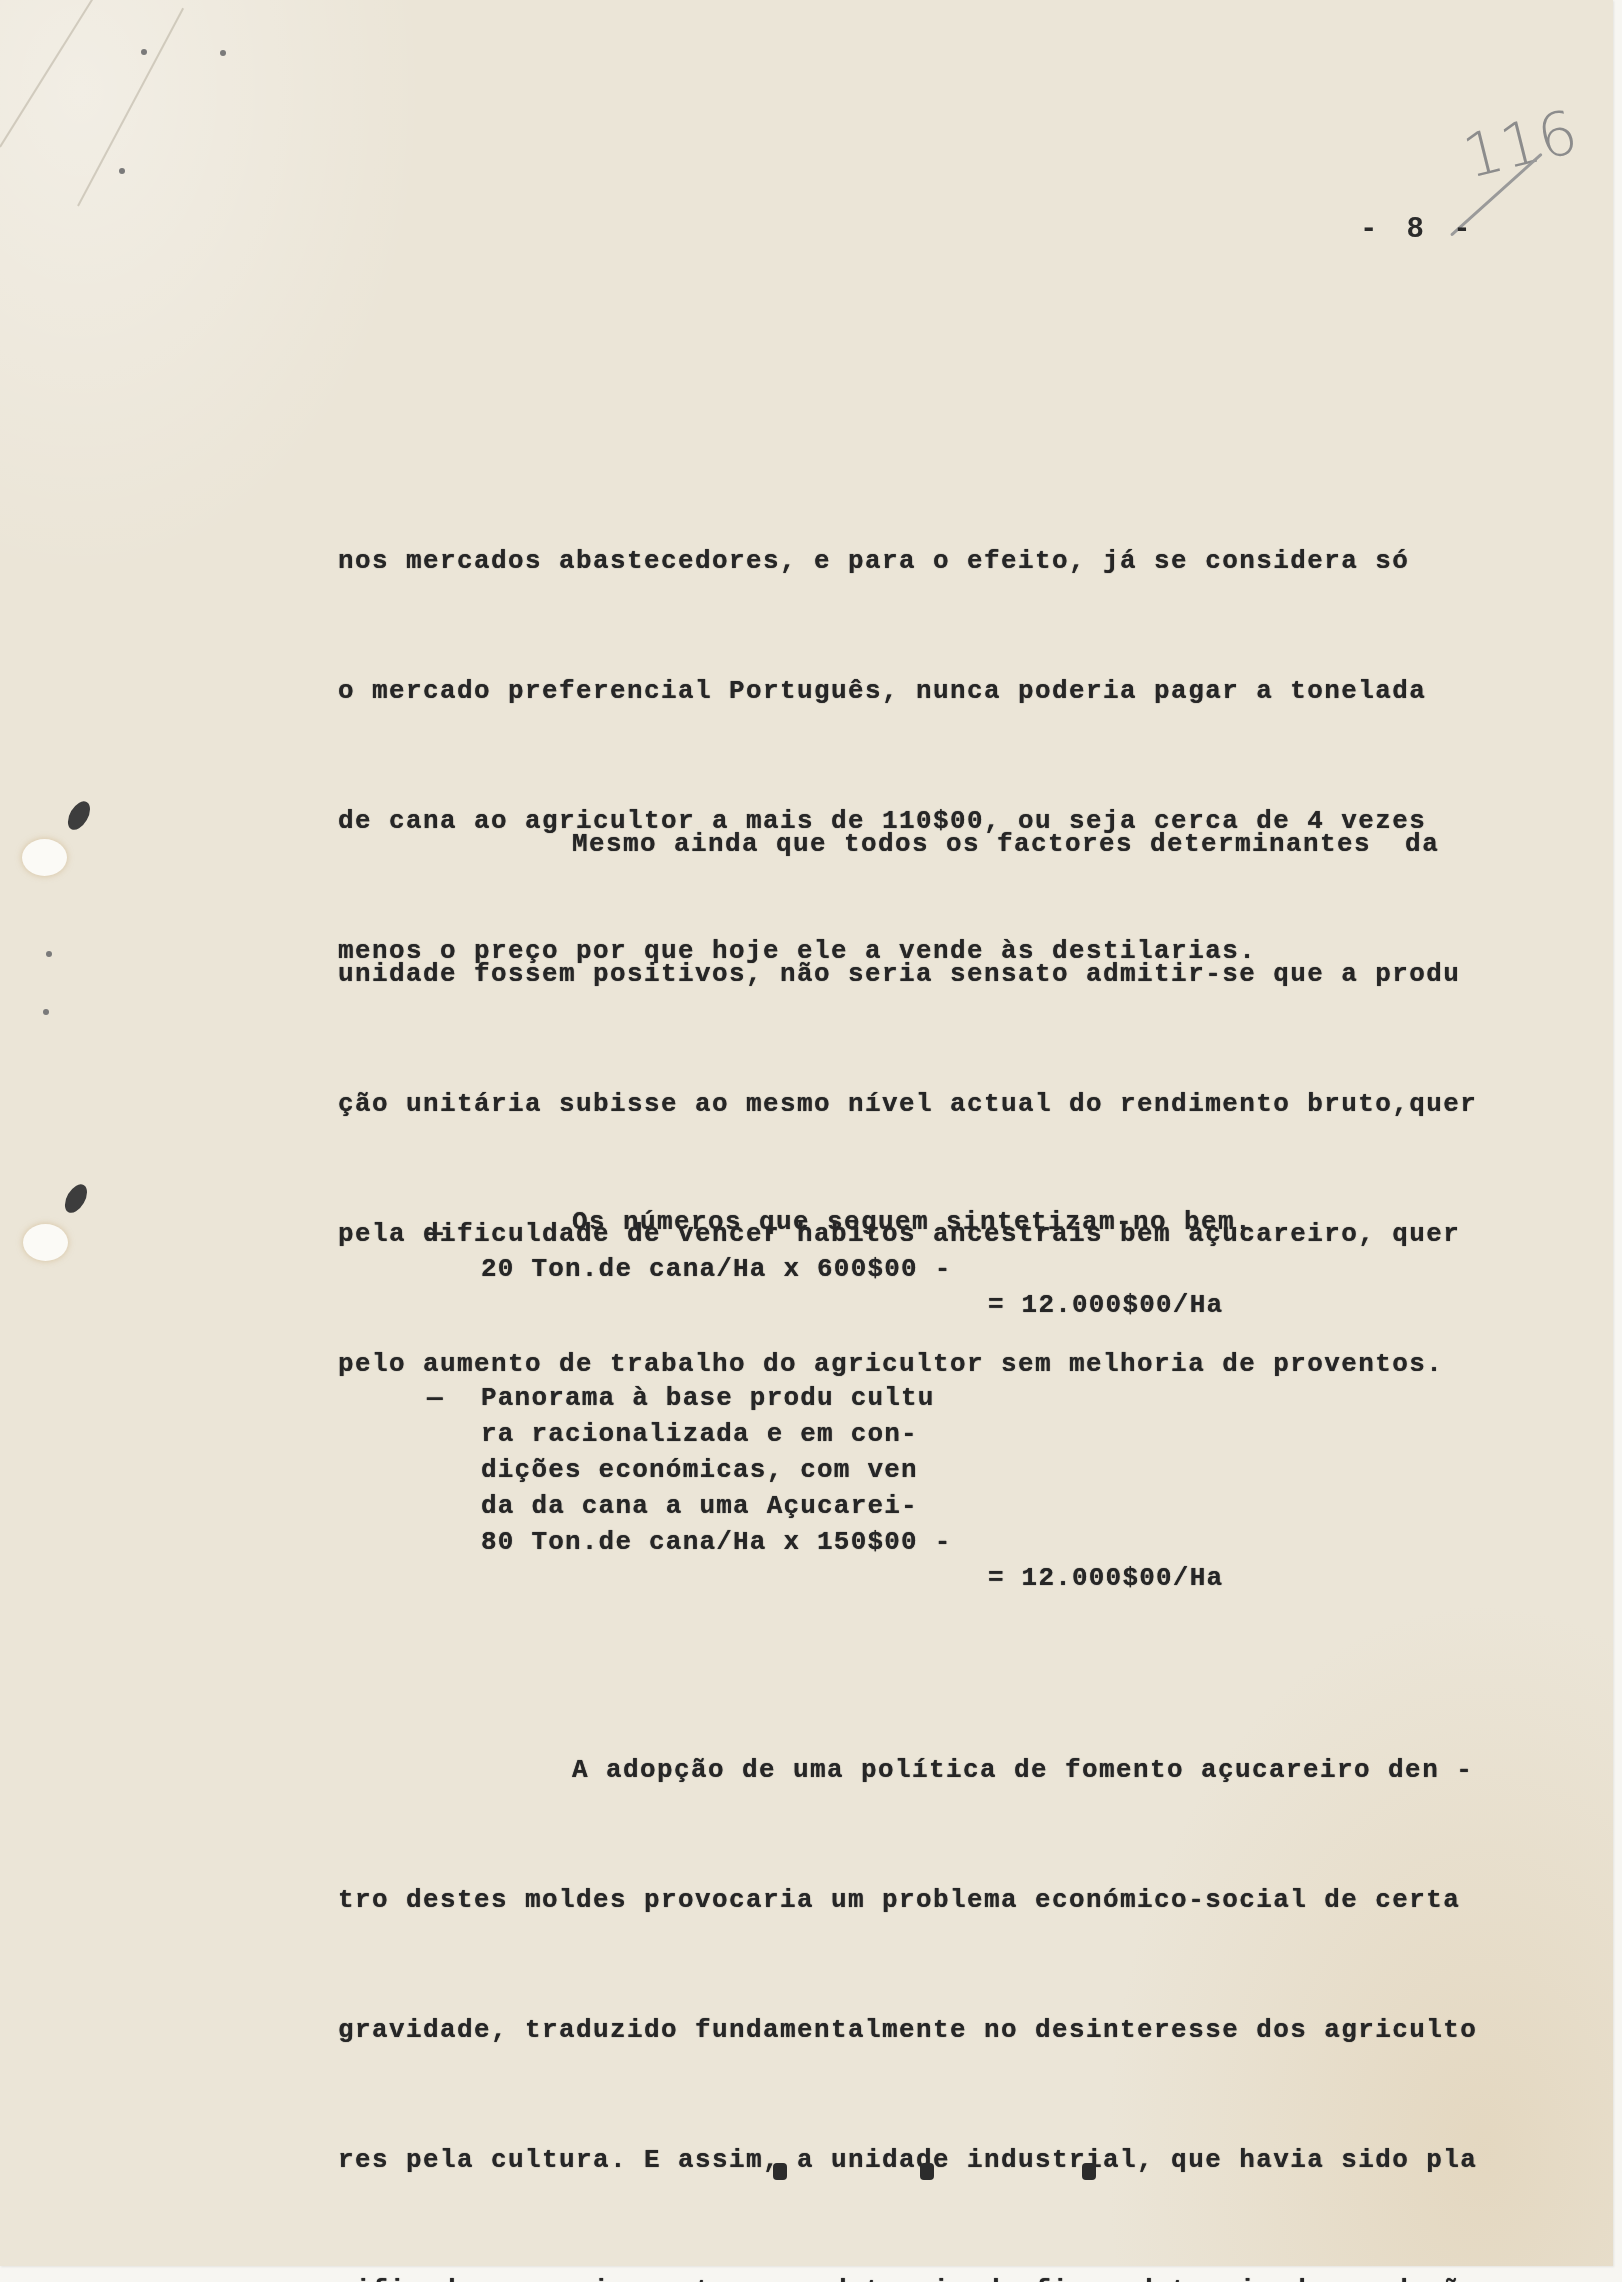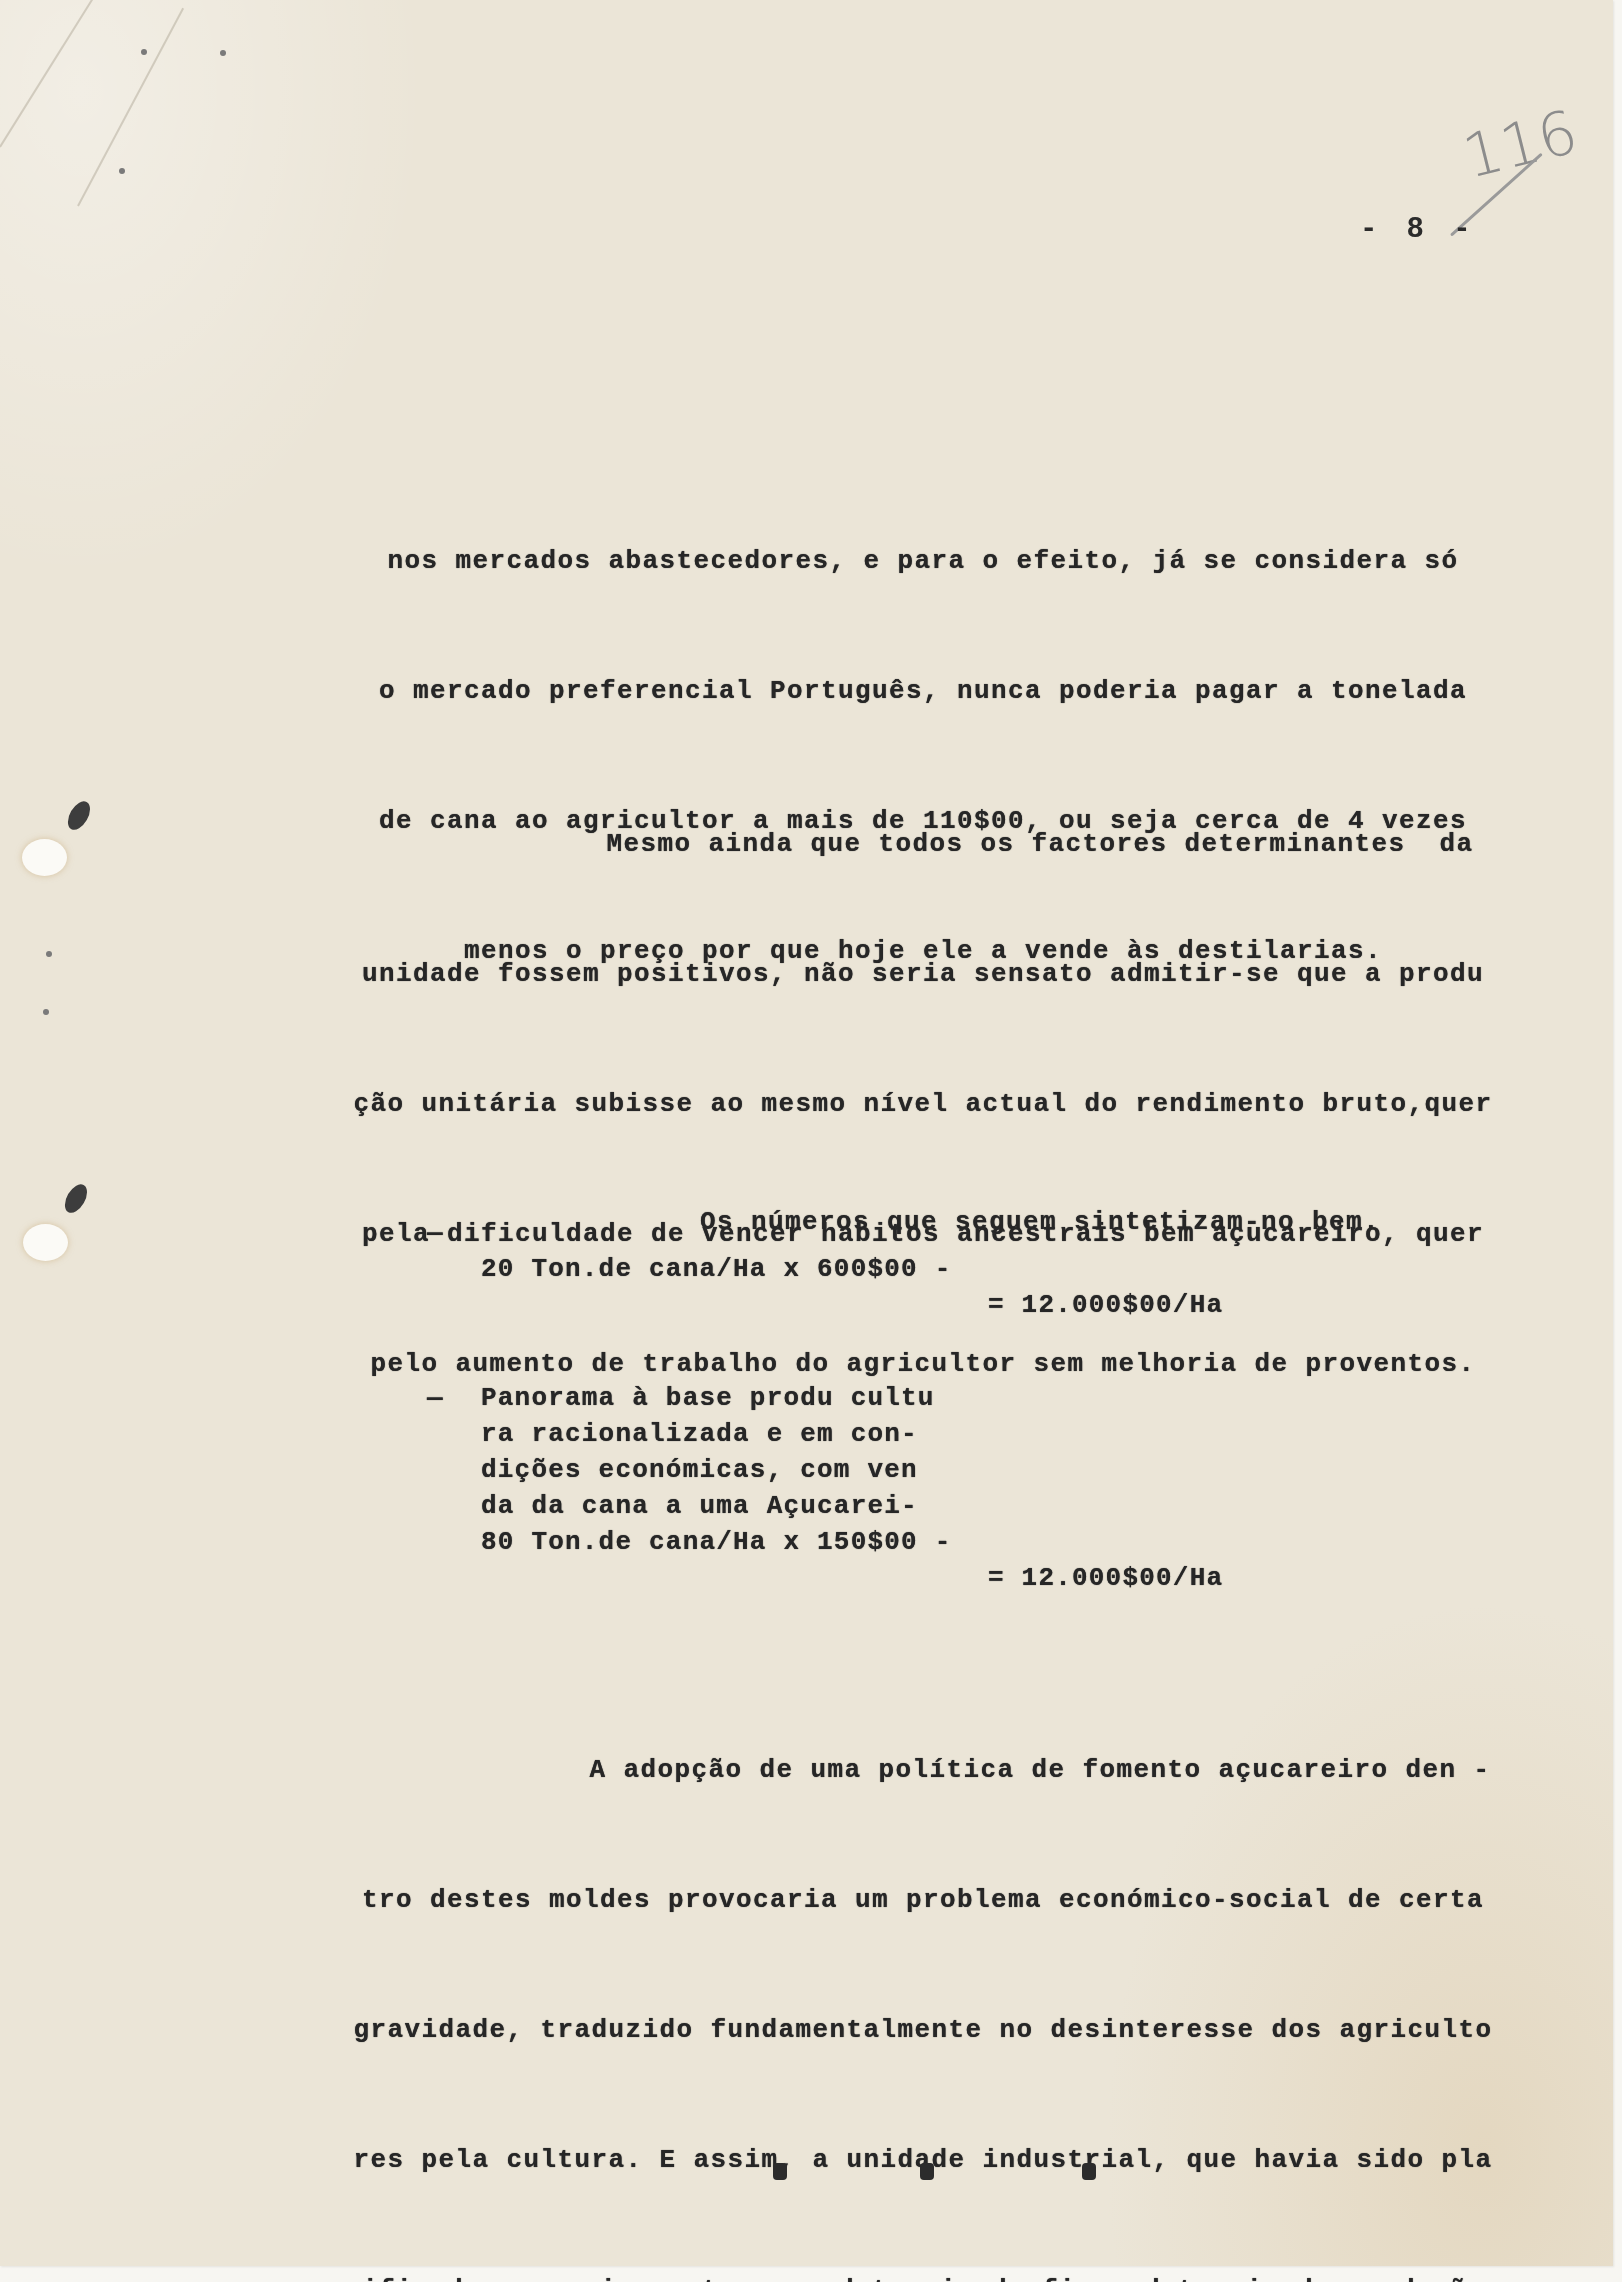--- a/index.html
+++ b/index.html
@@ -74,21 +74,20 @@
       font-size: 26px;
       font-weight: bold;
       letter-spacing: 1.4px;
       white-space: pre;
     }
     .line {
       display: block;
       height: 70px;
       line-height: 70px;
       text-shadow: 0 0 1px #3a3a3a;
-      text-align: center;
     }
     .para-1 { top: 466px; }
     .para-2 { top: 749px; }
     .para-3 { top: 1127px; }
     .para-4 { top: 1675px; }
     .indent { padding-left: 234px; }
     .indent-small { padding-left: 234px; }
 
     .scenario {
       position: absolute;

